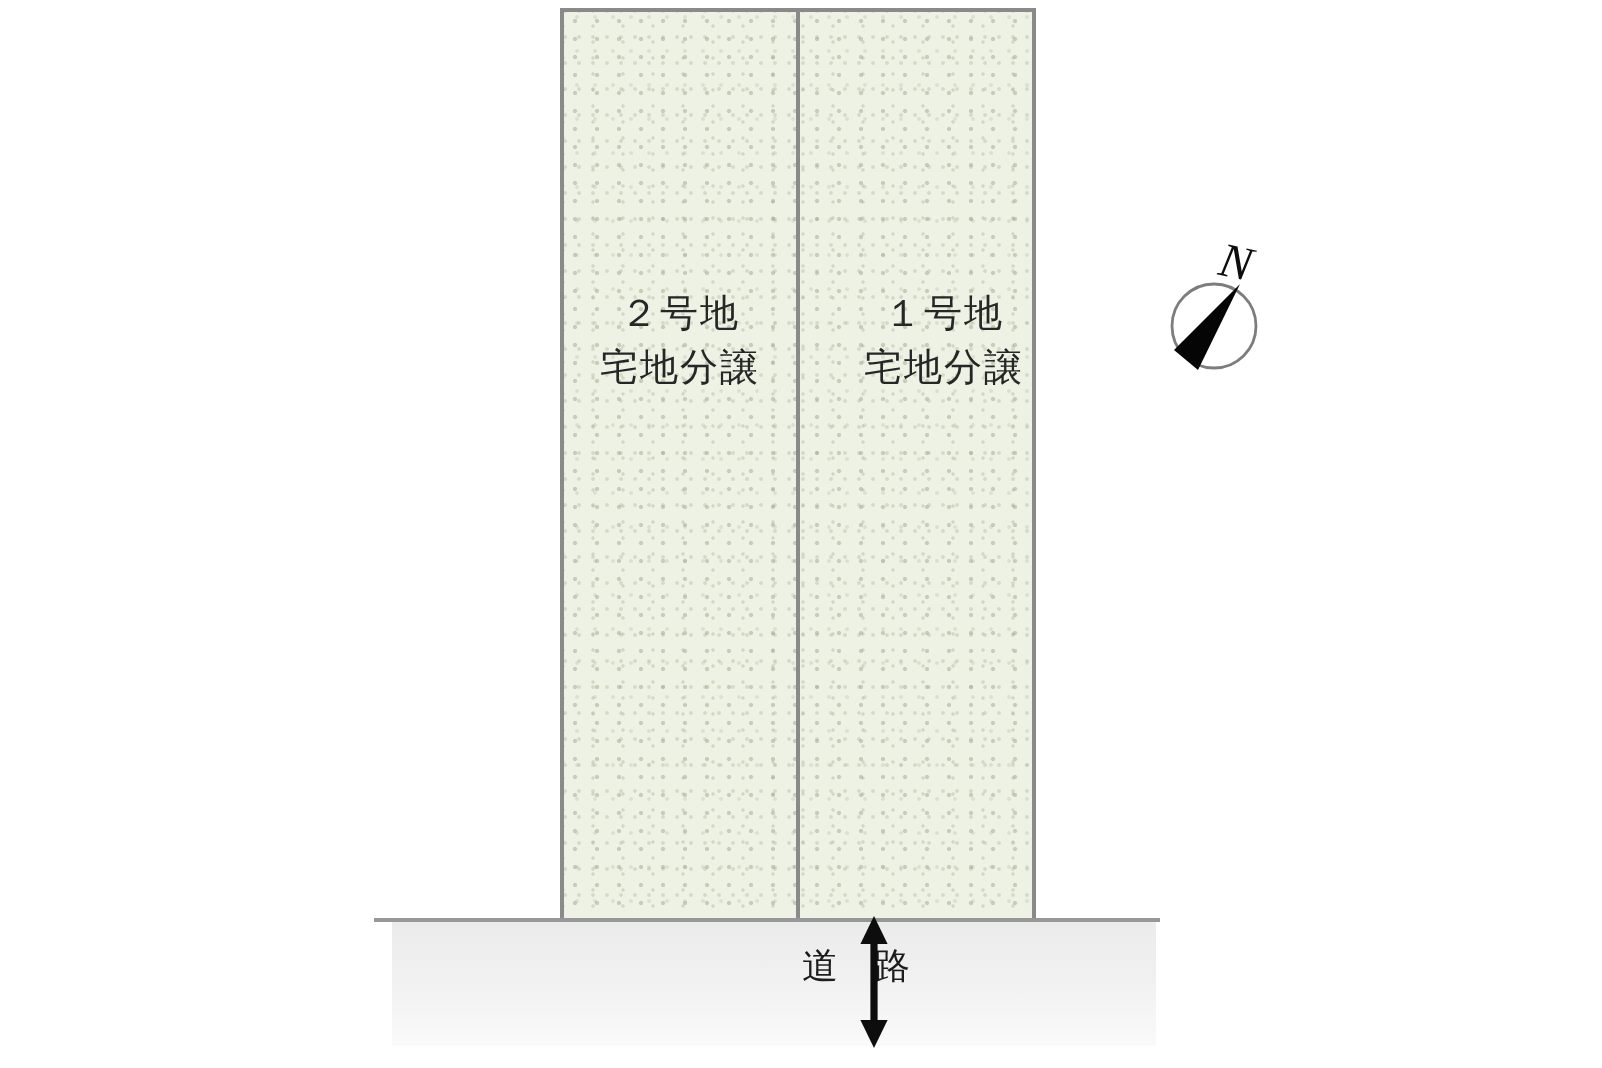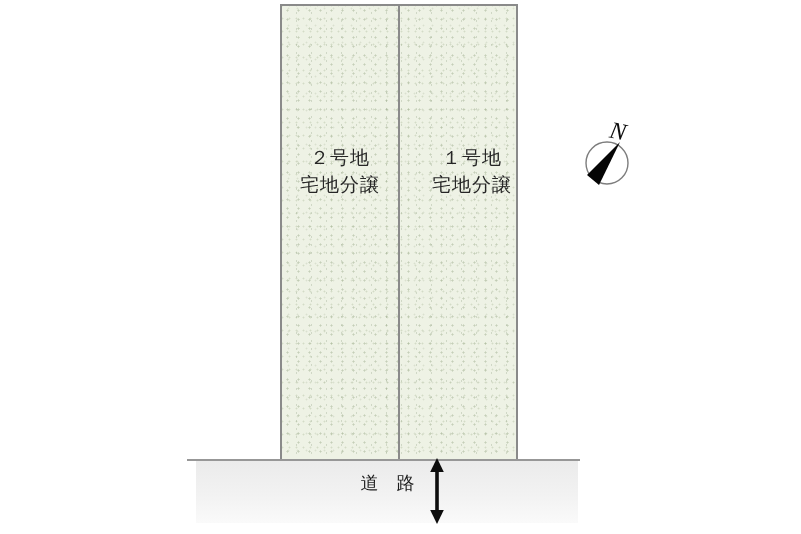--- a/index.html
+++ b/index.html
@@ -71,21 +71,21 @@
     top: 461px;
     width: 382px;
     height: 62px;
     background: linear-gradient(to bottom, #ebebeb 0%, #f2f2f2 55%, #fafafa 100%);
   }
   .road-label {
     position: absolute;
     left: 320px;
     top: 471px;
     width: 135px;
-    text-align: center;
+    text-align: right;
     font-size: 18px;
     line-height: 25px;
     color: #1c1c1c;
   }
   .road-arrow {
     position: absolute;
     left: 425px;
     top: 458px;
   }
 

